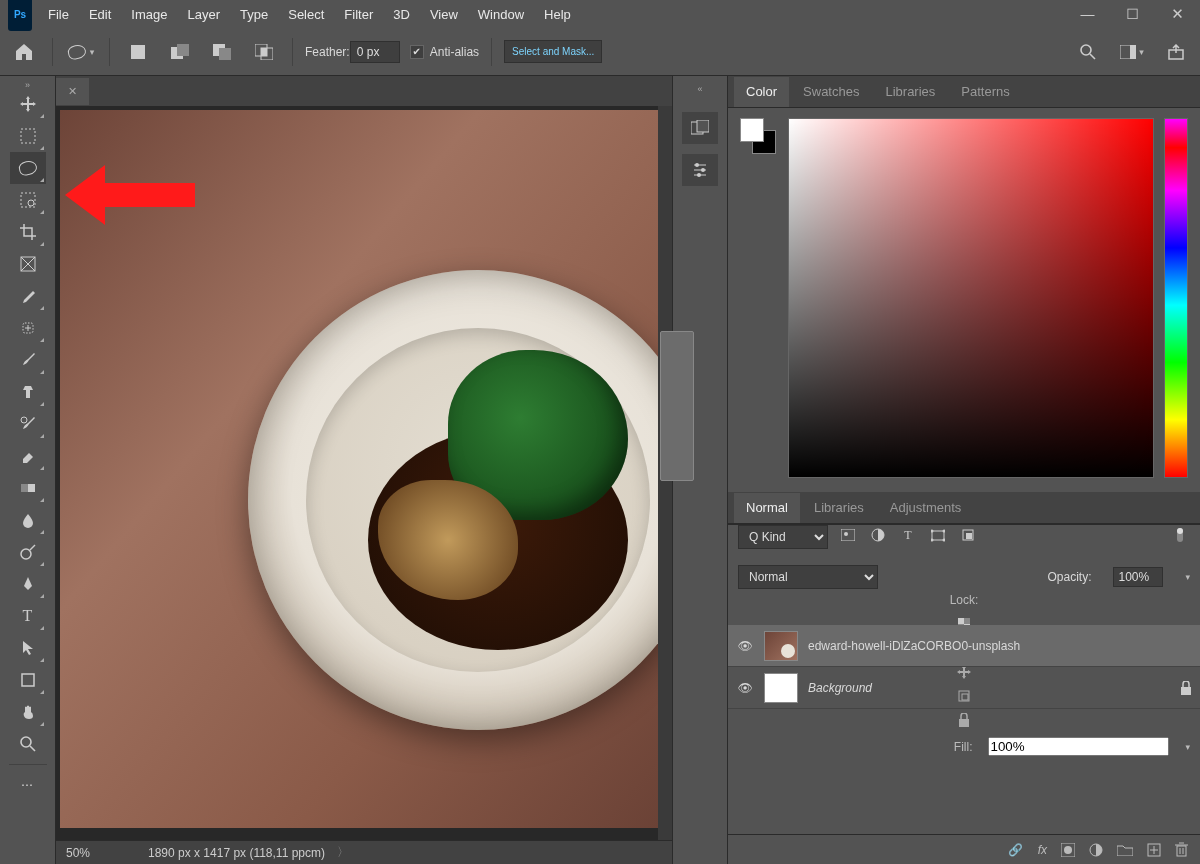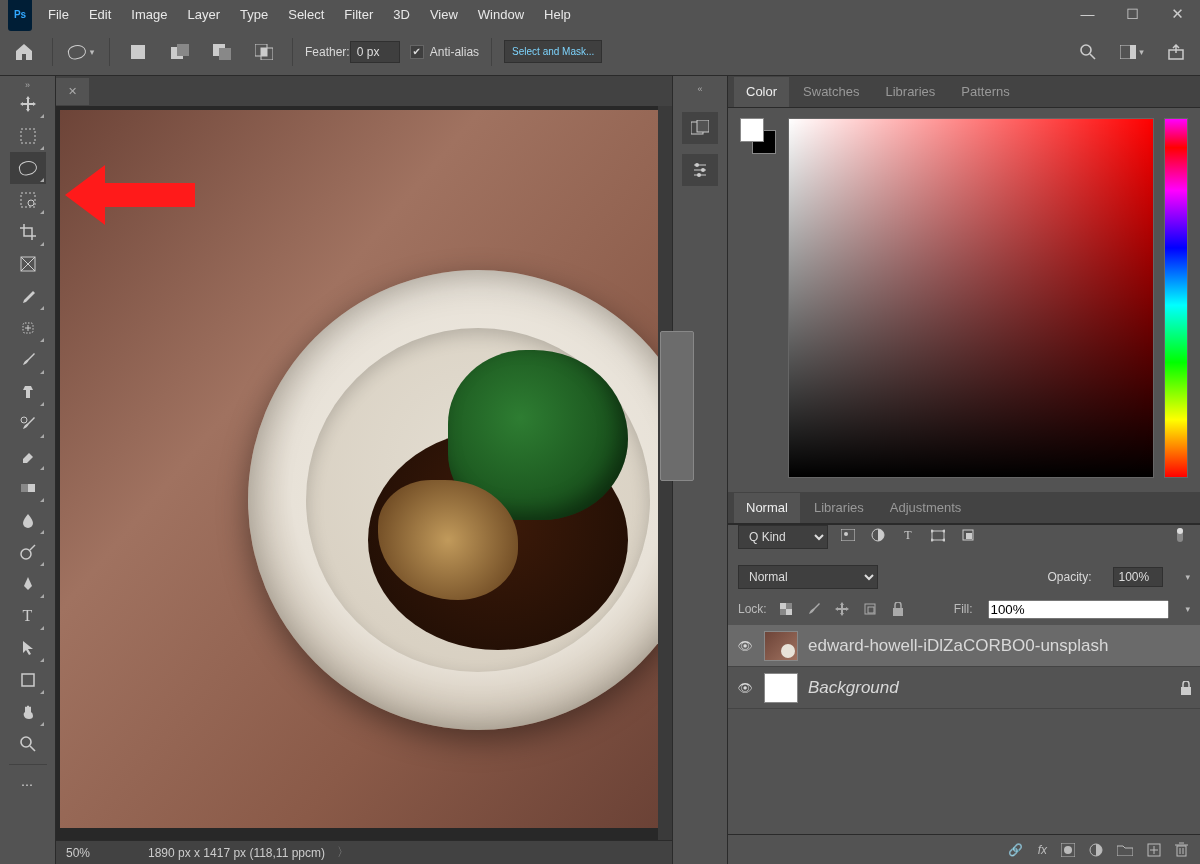--- a/index.html
+++ b/index.html
@@ -59,31 +59,31 @@
 .hue { width: 24px; background: linear-gradient(to bottom, #ff00ff 0%, #ff0000 8%, #ff0080 14%, #ff00ff 20%, #8000ff 28%, #0000ff 36%, #0080ff 44%, #00ffff 52%, #00ff80 60%, #00ff00 68%, #80ff00 76%, #ffff00 84%, #ff8000 92%, #ff0000 100%); border:1px solid #666;}
 .pg2 { display:flex; flex-direction:column; flex:1; }
 .layers-area { flex:1; background:#535353; border-top:1px solid #2a2a2a; display:flex; flex-direction:column; }
 .lfilter { height: 36px; display:flex; align-items:flex-start; gap:10px; padding: 0 10px; }
 .lfilter select { background:#3f3f3f; border:1px solid #303030; color:#ddd; padding:3px 6px; font-size:12px; width:90px;}
 .lfilter .ficon { width:20px; height:20px; display:flex; align-items:center; justify-content:center; color:#ccc; font-size:12px;}
 .lblend { height:32px; display:flex; align-items:center; gap:8px; padding:0 10px; }
 .lblend select { background:#3f3f3f; border:1px solid #303030; color:#ddd; padding:3px 6px; font-size:12px; width:140px;}
 .lblend .opvals { display:flex; align-items:center; gap:22px; }
 .lblend input { width:50px; background:#3f3f3f; border:1px solid #303030; color:#ddd; padding:2px 4px; font-size:12px;}
-.llock { height:32px; display:flex; align-items:center; gap:10px; padding:0 10px; color:#bbb;}
+.llock { height:32px; display:flex; align-items:center; gap:10px; padding:0 10px; color:#bbb;flex-direction:column;}
 .llock .licon { width:18px; height:18px; display:flex; align-items:center; justify-content:center;}
 .layers-list { flex:1; }
 .layer-row { height:42px; display:flex; align-items:center; gap:10px; padding:0 8px; border-bottom:1px solid #444;}
 .layer-row.sel { background:#6a6a6a; }
 .eye { width:18px; text-align:center; }
 .thumb { width:34px; height:30px; border:1px solid #888; background:#fff; }
 .thumb.bg { background:#fff; }
 .thumb.pic { background: linear-gradient(135deg,#6d4438,#a07260); position:relative;}
 .thumb.pic::after{content:"";position:absolute;right:2px;bottom:2px;width:14px;height:14px;border-radius:50%;background:#e8e2d8;}
-.layer-name { font-size:17px;text-align:right; }
+.layer-name { font-size:12px;text-align:right; }
 .layer-name.italic { font-style: italic; }
 .lock-ind { margin-left:auto; color:#ccc; }
 .layers-foot { height:30px; border-top:1px solid #2a2a2a; display:flex; align-items:center; justify-content:flex-end; gap:14px; padding:0 12px; color:#bbb; }
 .layers-foot span { font-size:12px; }
 .dd-tri { font-size: 9px; color: #bbb; }
 svg { display:block; }
 .lasso-icon { width:18px; height:14px; border: 1.5px solid #ccc; border-radius: 50% 60% 55% 45%; transform: rotate(-12deg);}
 .ghost { color:#888; }
 </style>
 </head>

